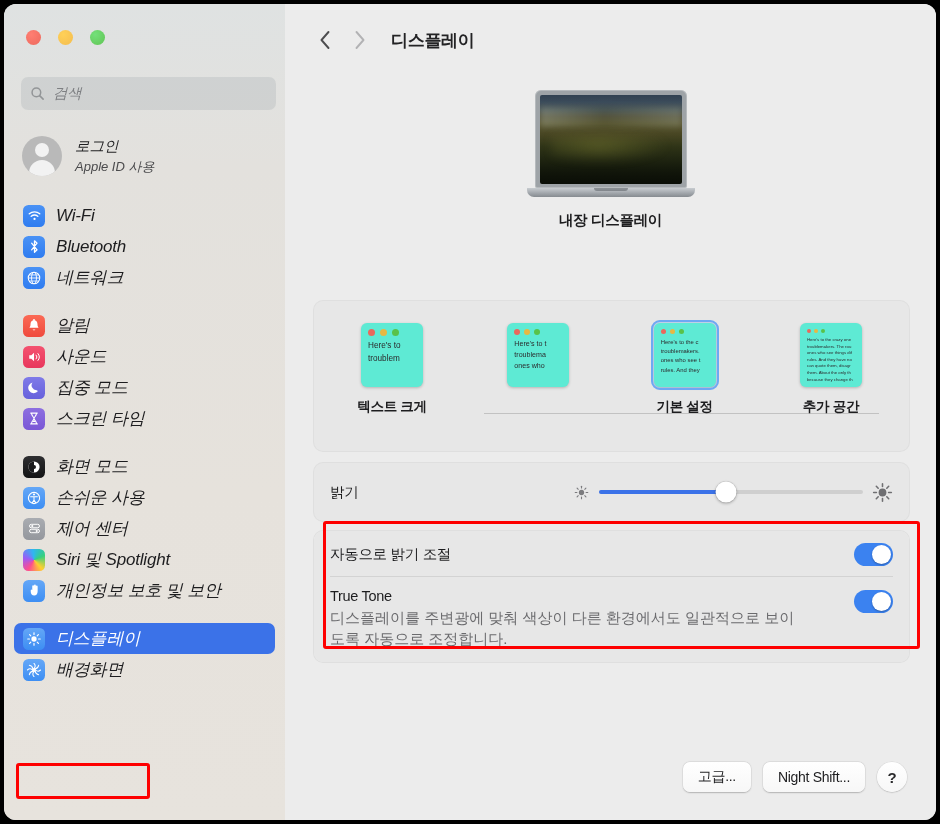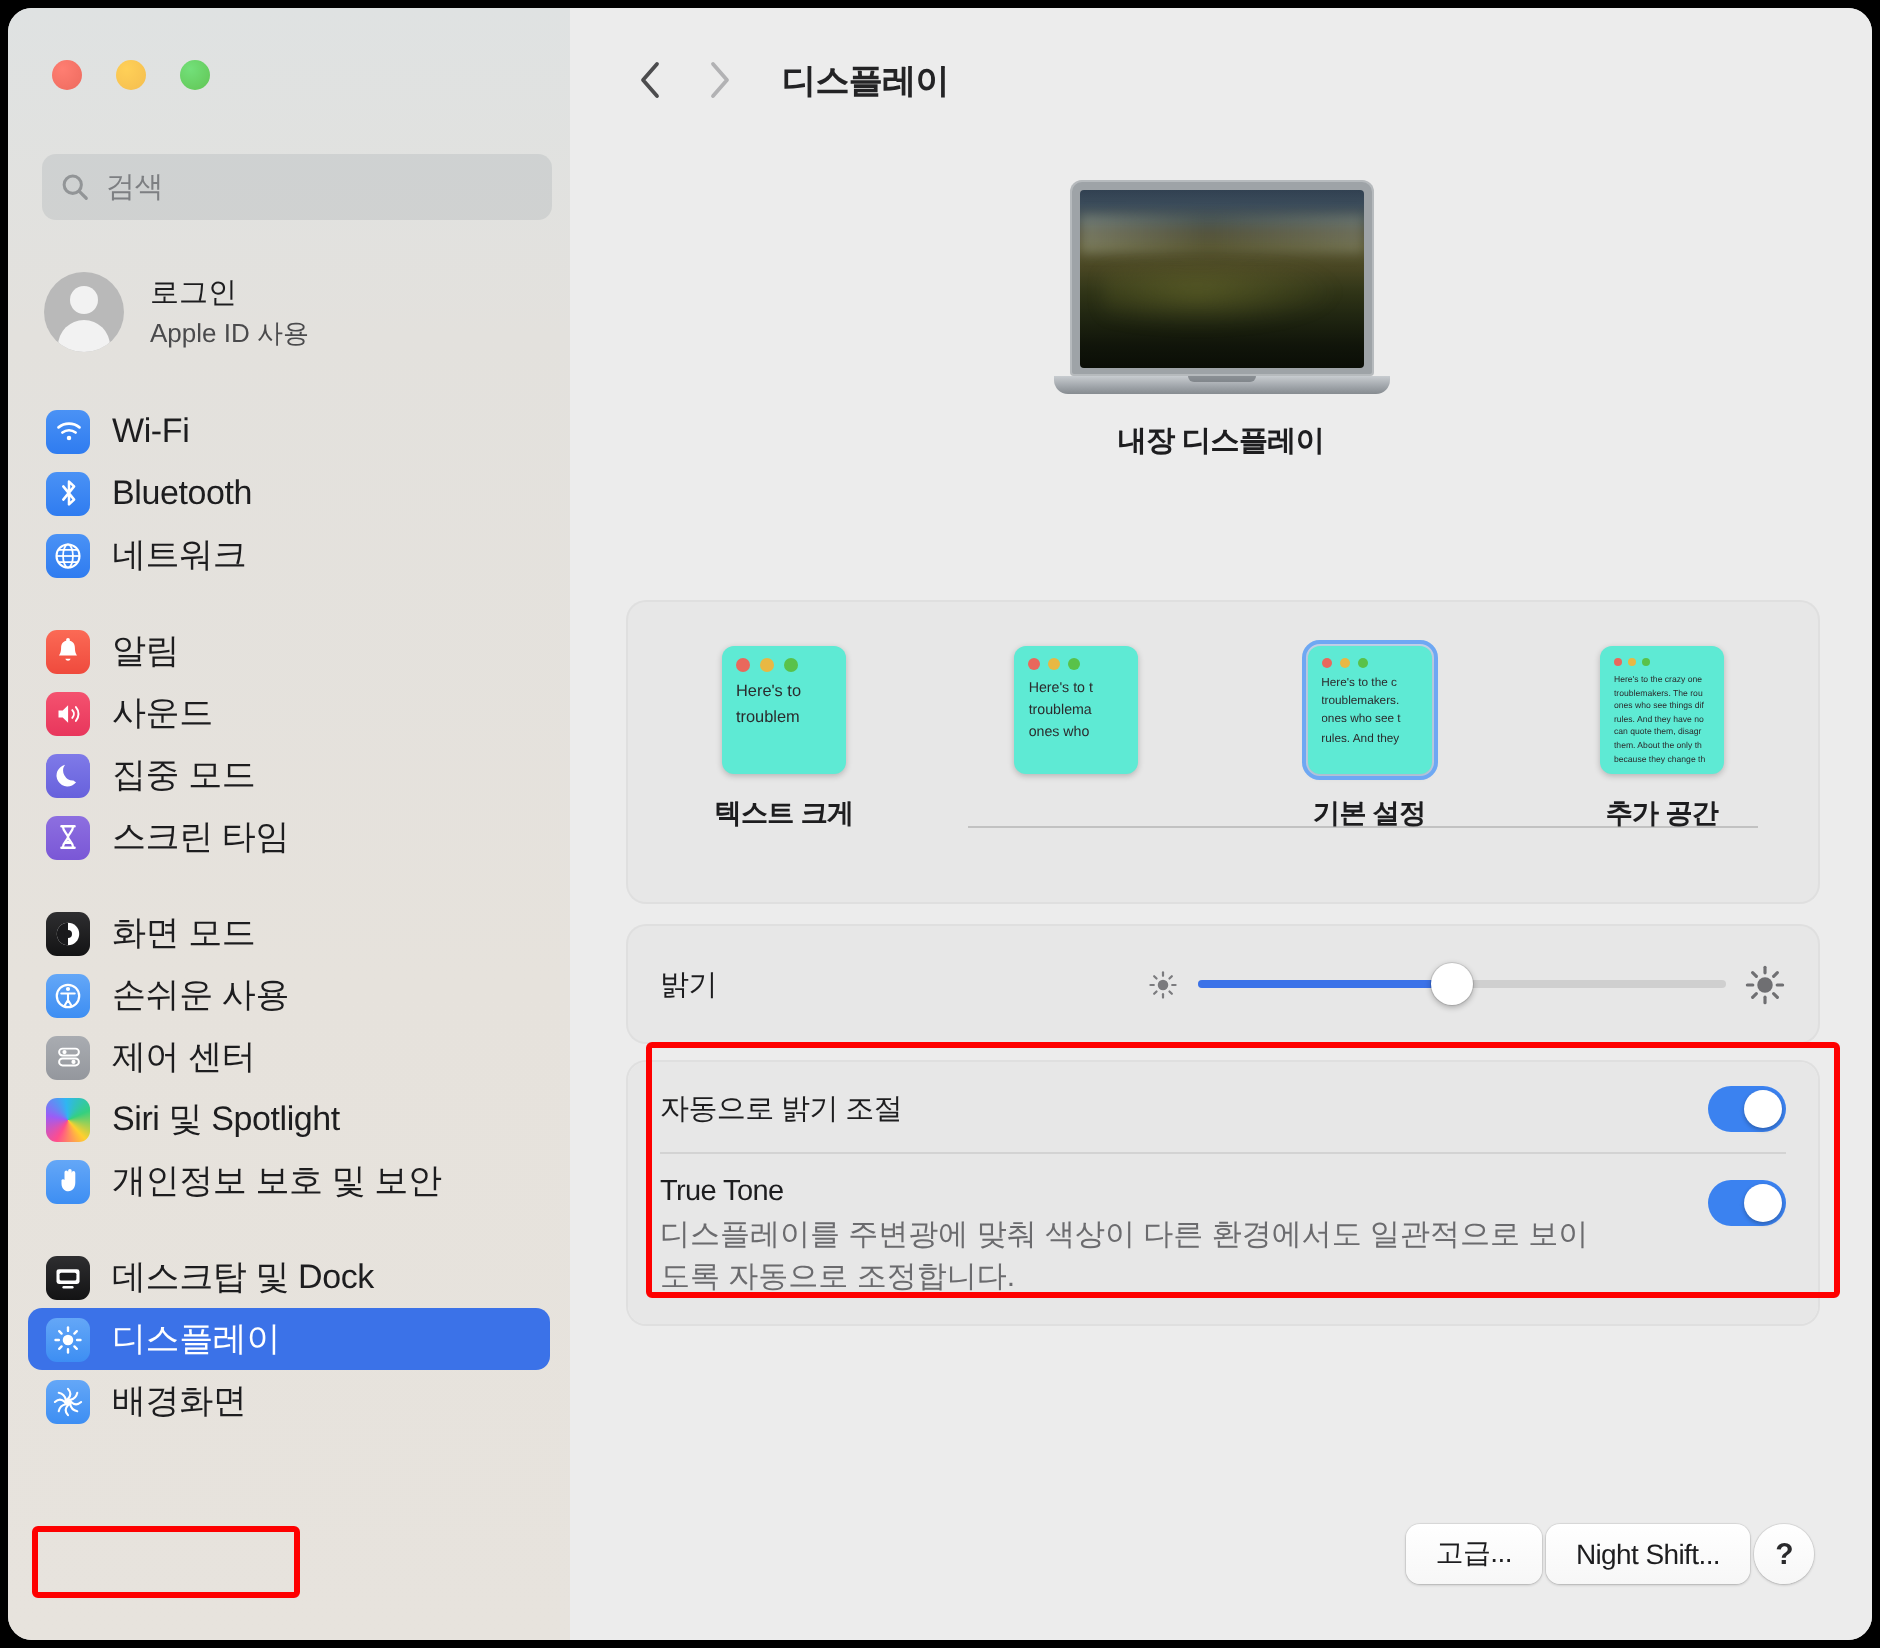--- a/index.html
+++ b/index.html
@@ -21,20 +21,21 @@
   }
 
   
   #sidebar {
     width: 281px;
     height: 100%;
     background: linear-gradient(180deg,#dfe2e2 0%, #e3e1dd 20%, #e6e2dc 60%, #e7e3dd 100%);
     position: relative;
     flex: 0 0 281px;
     overflow: hidden;
+    font-style: italic;
   }
   .traffic {
     position: absolute; top: 26px; left: 22px;
     display: flex; gap: 17px;
   }
   .tl { width: 15px; height: 15px; border-radius: 50%; }
   .tl.red    { background: radial-gradient(circle at 35% 30%, #ff7e72, #ed6a5e); }
   .tl.yellow { background: radial-gradient(circle at 35% 30%, #ffd057, #f4bd4f); }
   .tl.green  { background: radial-gradient(circle at 35% 30%, #73e07a, #61c554); }
 
@@ -278,21 +279,21 @@
   .popup-value { font-size: 14.5px; color: #1d1d1f; letter-spacing: -.3px; }
   .stepper {
     width: 19px; height: 24px; border-radius: 4px;
     background: linear-gradient(180deg,#fdfdfd,#f1f1f1);
     box-shadow: 0 .5px 1.5px rgba(0,0,0,.28), 0 0 0 .5px rgba(0,0,0,.08);
     display: flex; align-items: center; justify-content: center;
   }
 
   .bottom-bar {
     position: absolute; right: 29px; bottom: 28px;
-    display: flex; align-items: center; gap: 2px;
+    display: flex; align-items: center; gap: 12px;
   }
   .btn {
     height: 30px; padding: 0 15px;
     border-radius: 7px;
     background: linear-gradient(180deg,#ffffff,#f7f7f7);
     box-shadow: 0 .5px 1.5px rgba(0,0,0,.22), 0 0 0 .5px rgba(0,0,0,.06);
     display: flex; align-items: center; justify-content: center;
     font-size: 14px; color: #1d1d1f; letter-spacing: -.3px;
     white-space: nowrap;
   }
@@ -452,30 +453,20 @@
             <span class="ic ic-lightblue">
               <svg width="13" height="15" viewBox="0 0 16 20">
                 <path d="M5 9V4.2a1.2 1.2 0 0 1 2.4 0V9V3.2a1.2 1.2 0 0 1 2.4 0V9V4.6a1.2 1.2 0 0 1 2.4 0V11c0 3.4-1.8 5.8-4.6 5.8S3 14.6 3 11.6V9.4a1.1 1.1 0 0 1 2 0z" fill="#fff"></path>
               </svg>
             </span>
             <span class="nav-label">개인정보 보호 및 보안</span>
           </div>
         </div>
         <div class="group-gap"></div>
         <div class="nav-group">
-          <div class="nav-item">
-            <span class="ic ic-black">
-              <svg width="16" height="14" viewBox="0 0 20 18">
-                <rect x="2.6" y="3.4" width="14.8" height="9.4" rx="1.6" fill="#fff"></rect>
-                <rect x="4.6" y="5.6" width="10.8" height="5" rx="1" fill="#1a1a1c"></rect>
-                <rect x="6.4" y="14.2" width="7.2" height="1.6" rx=".8" fill="#fff"></rect>
-              </svg>
-            </span>
-            <span class="nav-label">데스크탑 및 Dock</span>
-          </div>
           <div class="nav-item selected">
             <span class="ic ic-lightblue">
               <svg width="16" height="16" viewBox="0 0 20 20">
                 <circle cx="10" cy="10" r="3.3" fill="#fff"></circle>
                 <g stroke="#fff" stroke-width="1.5" stroke-linecap="round">
                   <line x1="10" y1="2.2" x2="10" y2="4.3"></line>
                   <line x1="10" y1="15.7" x2="10" y2="17.8"></line>
                   <line x1="2.2" y1="10" x2="4.3" y2="10"></line>
                   <line x1="15.7" y1="10" x2="17.8" y2="10"></line>
                   <line x1="4.5" y1="4.5" x2="6" y2="6"></line>

